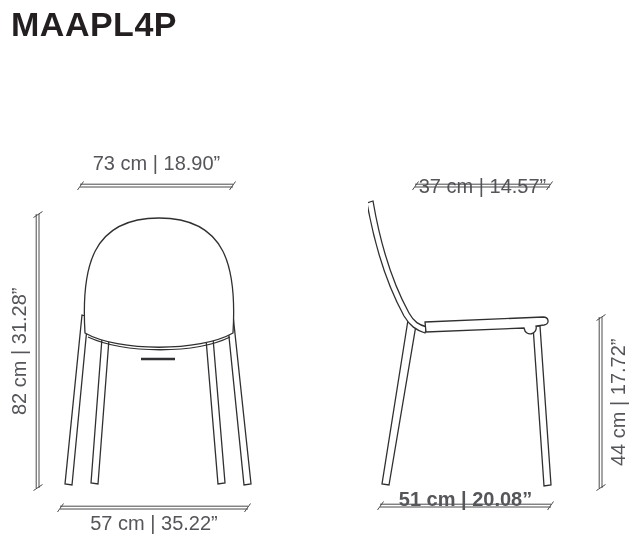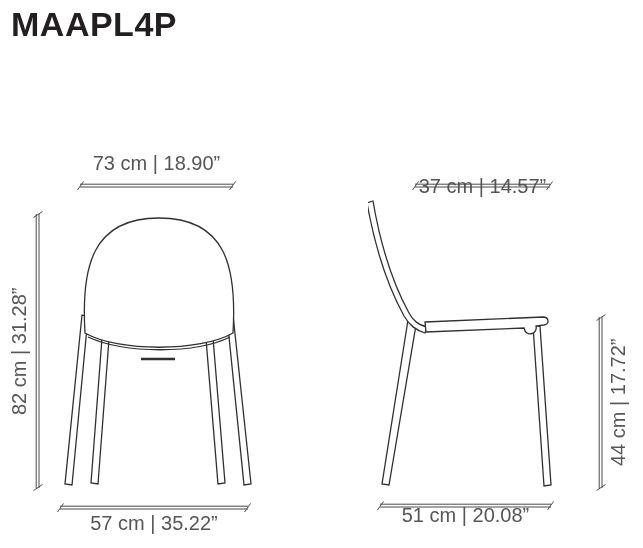--- a/index.html
+++ b/index.html
@@ -112,16 +112,16 @@
       <line x1="0.5" y1="177.5" x2="9.5" y2="171.5"></line>
     </svg>
     <div class="dim-text v abs" style="left:606px;top:313px;height:179px;width:25px;">44 cm | 17.72”</div>
 
     <svg class="abs dimline" style="left:376px;top:501px;" width="179" height="10">
       <line x1="4" y1="3.2" x2="175" y2="3.2"></line>
       <line x1="4" y1="6" x2="175" y2="6"></line>
       <line x1="1.5" y1="9" x2="7.5" y2="0.5"></line>
       <line x1="171.5" y1="9" x2="177.5" y2="0.5"></line>
     </svg>
-    <div class="dim-text h abs" style="left:376px;top:503px;width:179px;">51 cm | 20.08”</div>
+    <div class="dim-text h abs" style="left:376px;top:487px;width:179px;font-weight:bold;">51 cm | 20.08”</div>
   </div>
 
 </div>
 
 </body></html>

